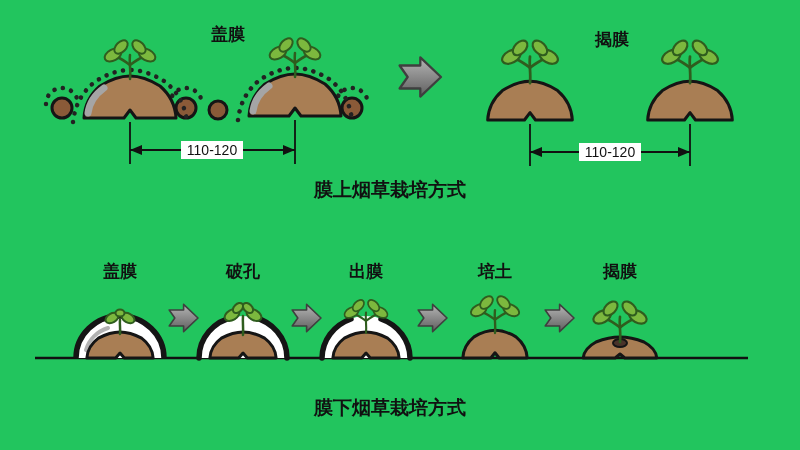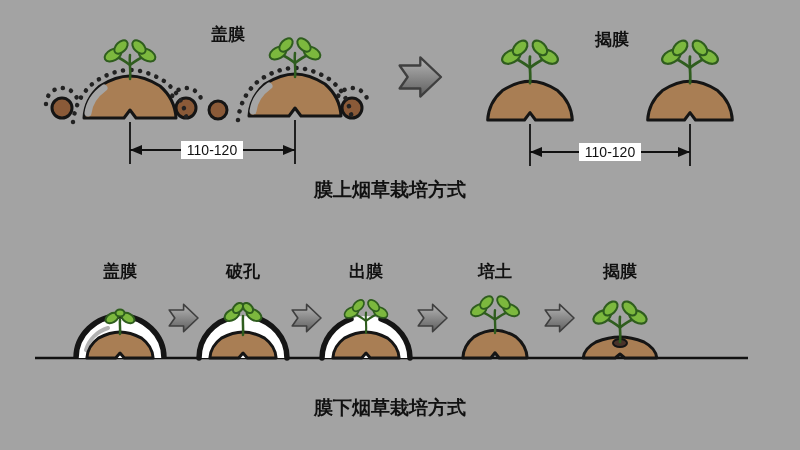--- a/index.html
+++ b/index.html
@@ -1,18 +1,18 @@
 <!DOCTYPE html>
 <html style="--soil: #a97e54; --soil-dark: #8a5a38; --leaf: #7cb83e; --leaf-dark: #2f5d1e; --outline: #151515; --film-gray: #a5a5a5; --arrow-light: #b5b5b5; --arrow-dark: #5f5f5f;"><head>
 <meta charset="utf-8">
 <style>
   html,body { margin:0; padding:0; background:#ffffff; }
   .canvas {
     width:800px; height:450px; position:relative; overflow:hidden;
-    background:#a3a3a3;
+    background:#22c55e;
     font-family:"Liberation Sans", sans-serif;
   }
   svg { display:block; }
 
   
   .soil   { fill:var(--soil,#a97e54); stroke:var(--outline,#151515); stroke-width:3; stroke-linejoin:round; vector-effect:non-scaling-stroke; }
   .clod   { fill:var(--soil-dark,#8a5a38); stroke:var(--outline,#151515); stroke-width:3; }
   .leaf   { fill:var(--leaf,#7cb83e); stroke:var(--leaf-dark,#2f5d1e); stroke-width:2; }
   .stem   { fill:none; stroke:var(--leaf-dark,#2f5d1e); stroke-width:2.5; stroke-linecap:round; }
 

